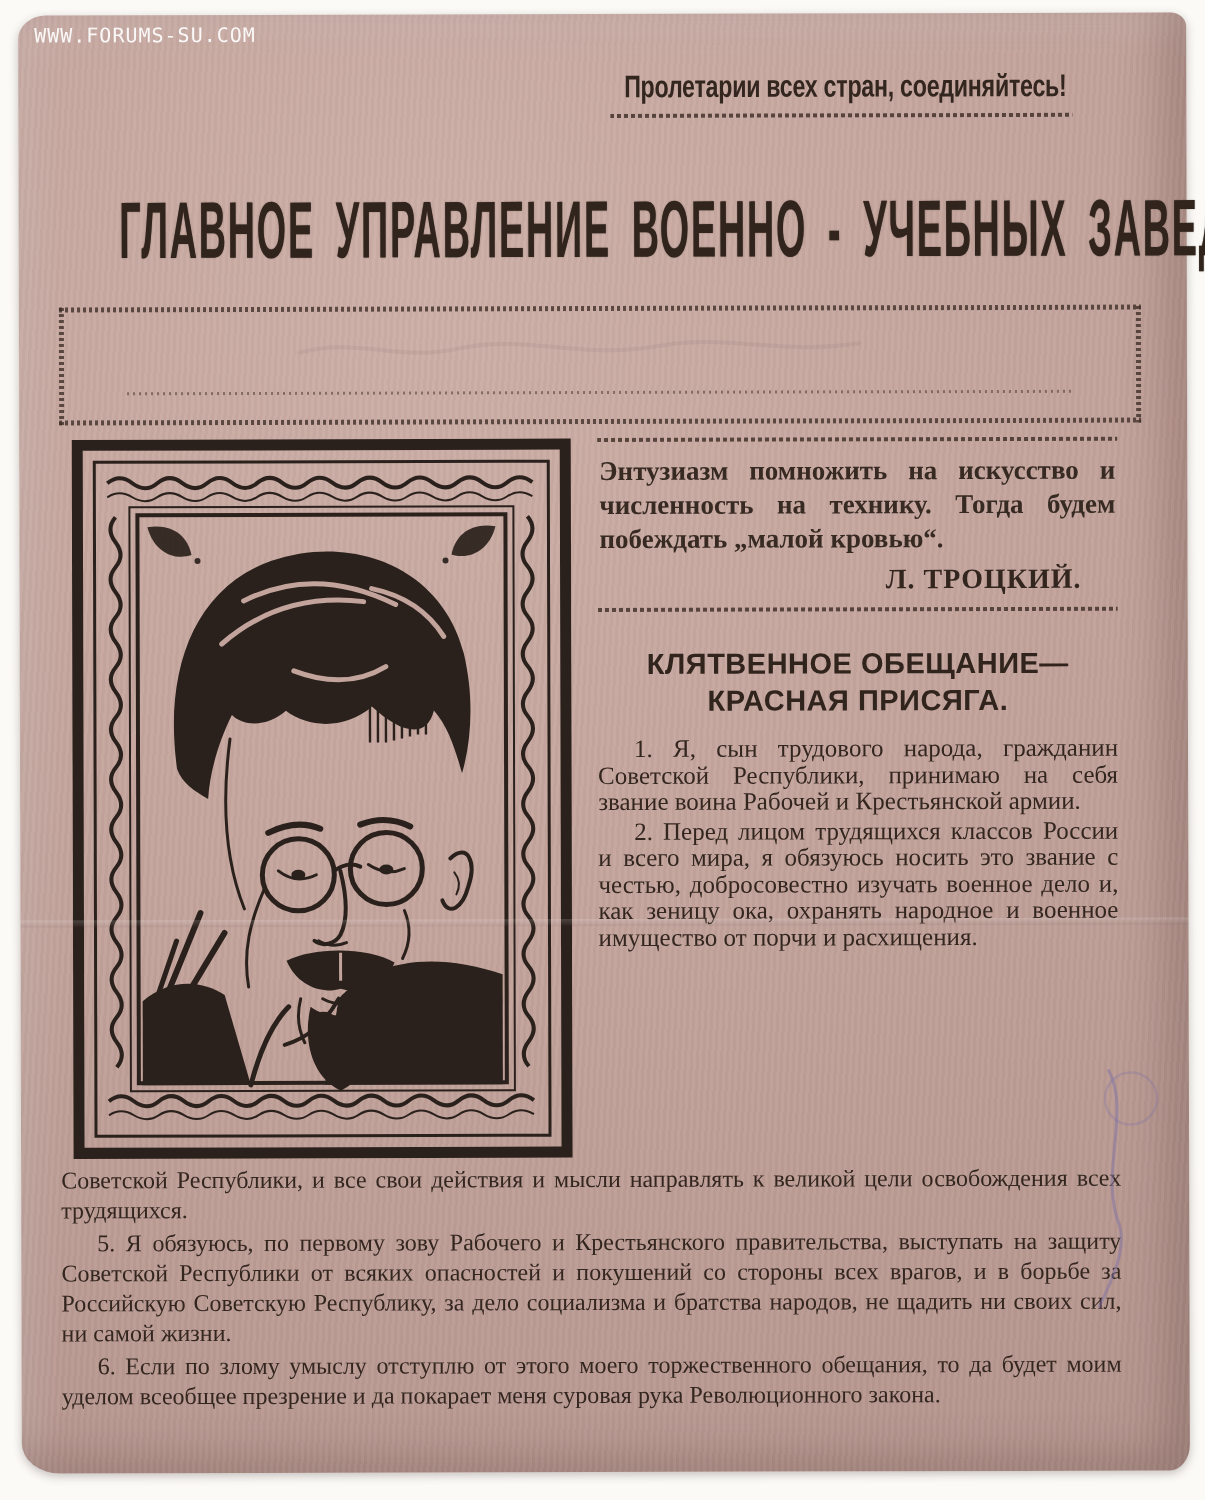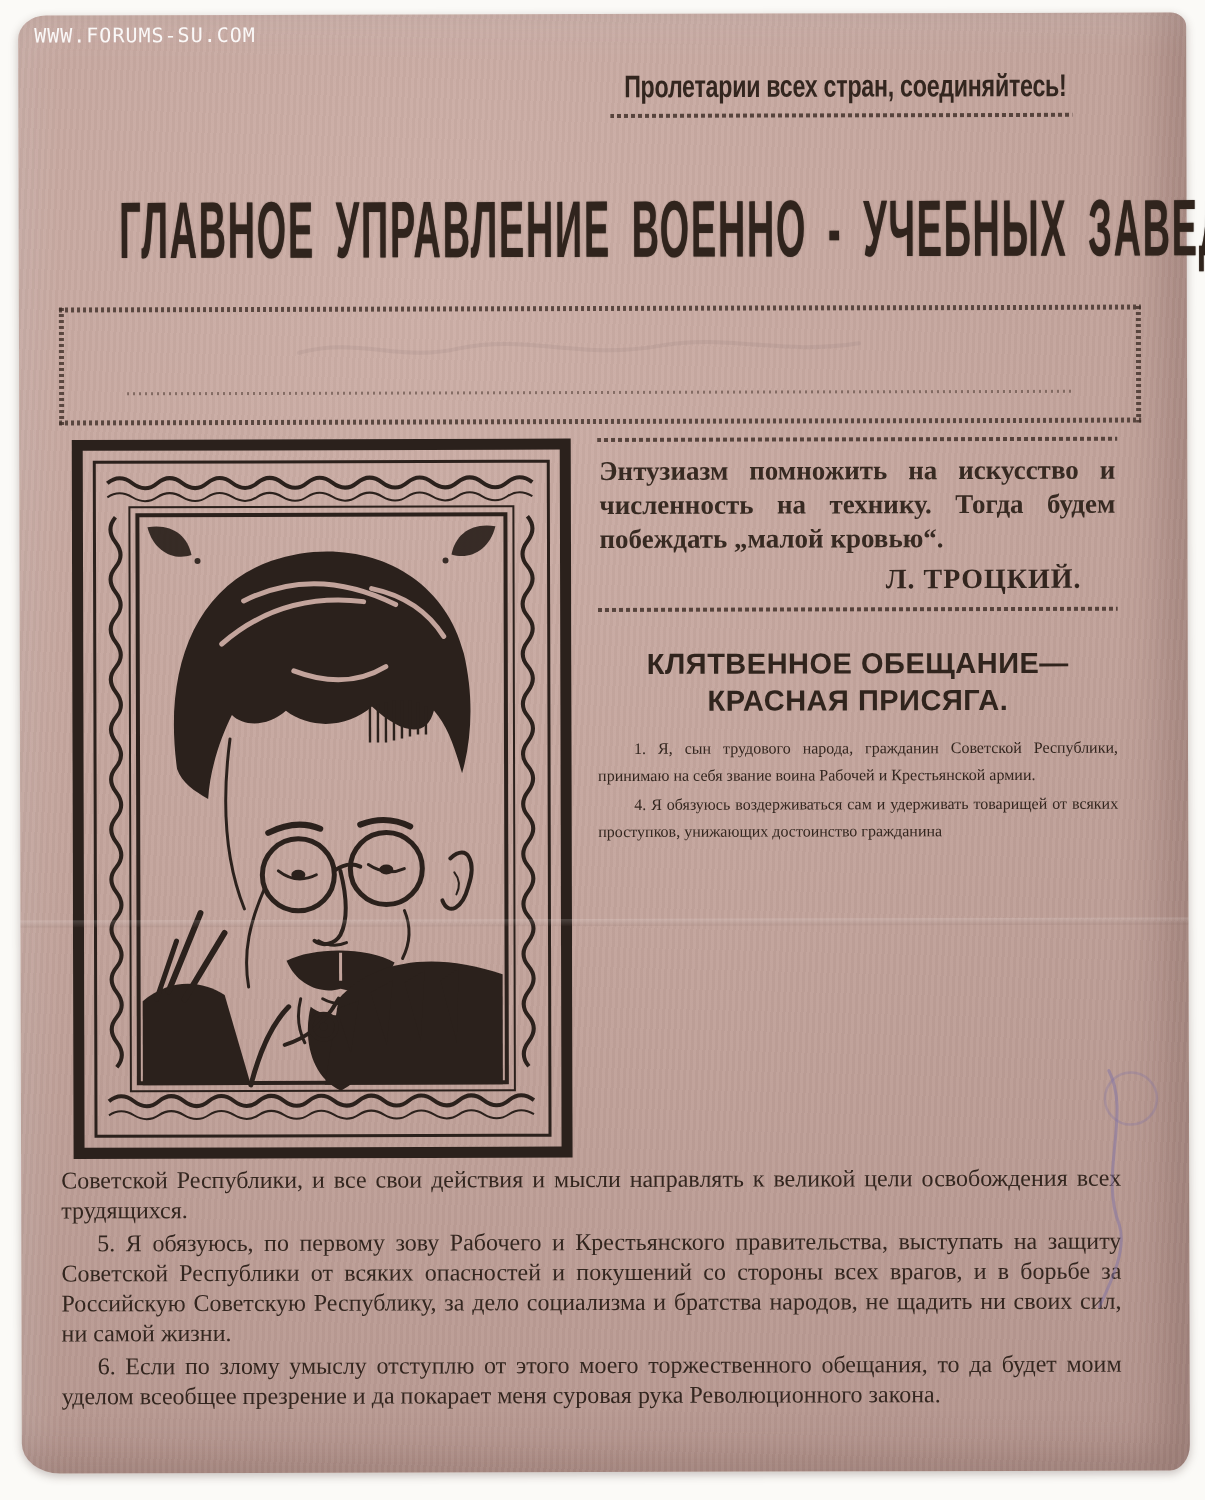--- a/index.html
+++ b/index.html
@@ -46,21 +46,21 @@
   .col{position:absolute;left:578px;top:424px;width:520px;color:#352821;}
   .quote-rule{height:4px;opacity:.85;}
   .quote-text{margin:12px 2px 0 2px;font-weight:700;font-size:27px;line-height:34px;
          text-align:justify;color:#372a22;}
   .quote-sign{margin:8px 36px 12px 0;text-align:right;font-weight:700;font-size:28px;
          letter-spacing:1px;color:#33261f;}
   .oath-heading{margin-top:34px;text-align:center;color:#30241d;
          font-family:"Liberation Sans", sans-serif;font-weight:700;font-size:29px;line-height:37px;
          letter-spacing:.5px;}
   .col-pars{margin-top:16px;}
-  .par{margin:0 0 3px 0;font-size:16px;line-height:26.5px;text-align:justify;text-indent:36px;
+  .par{margin:0 0 3px 0;font-size:25px;line-height:26.5px;text-align:justify;text-indent:36px;
          color:#33261f;}
   
   .wide{position:absolute;left:40px;top:1150px;width:1060px;color:#33261f;}
   .wide .par{font-size:24px;line-height:30px;}
   .no-indent{text-indent:0;}
   
   .pencil{position:absolute;left:1018px;top:1040px;pointer-events:none;}
 </style>
 </head>
 <body>
@@ -189,21 +189,21 @@
       <div class="quote-sign">Л. ТРОЦКИЙ.</div>
       <div class="quote-rule dotted"></div>
 
       <div class="oath-heading">
         <div>КЛЯТВЕННОЕ ОБЕЩАНИЕ—</div>
         <div>КРАСНАЯ ПРИСЯГА.</div>
       </div>
 
       <div class="col-pars">
         <p class="par">1. Я, сын трудового народа, гражданин Советской Республики, принимаю на себя звание воина Рабочей и Крестьянской армии.</p>
-        <p class="par">4. Я обязуюсь воздерживаться сам и удерживать товарищей от всяких проступков, унижающих достоинство гражданина</p>
+        <p class="par">2. Перед лицом трудящихся классов России и всего мира, я обязуюсь носить это звание с честью, добросовестно изучать военное дело и, как зеницу ока, охранять народное и военное имущество от порчи и расхищения.</p>
       </div>
     </div>
 
     <div class="wide">
       <p class="par no-indent">Советской Республики, и все свои действия и мысли направлять к великой цели освобождения всех трудящихся.</p>
       <p class="par">5. Я обязуюсь, по первому зову Рабочего и Крестьянского правительства, выступать на защиту Советской Республики от всяких опасностей и покушений со стороны всех врагов, и в борьбе за Российскую Советскую Республику, за дело социализма и братства народов, не щадить ни своих сил, ни самой жизни.</p>
       <p class="par">6. Если по злому умыслу отступлю от этого моего торжественного обещания, то да будет моим уделом всеобщее презрение и да покарает меня суровая рука Революционного закона.</p>
     </div>
 
     <svg class="pencil" width="160" height="260" viewBox="0 0 160 260">

